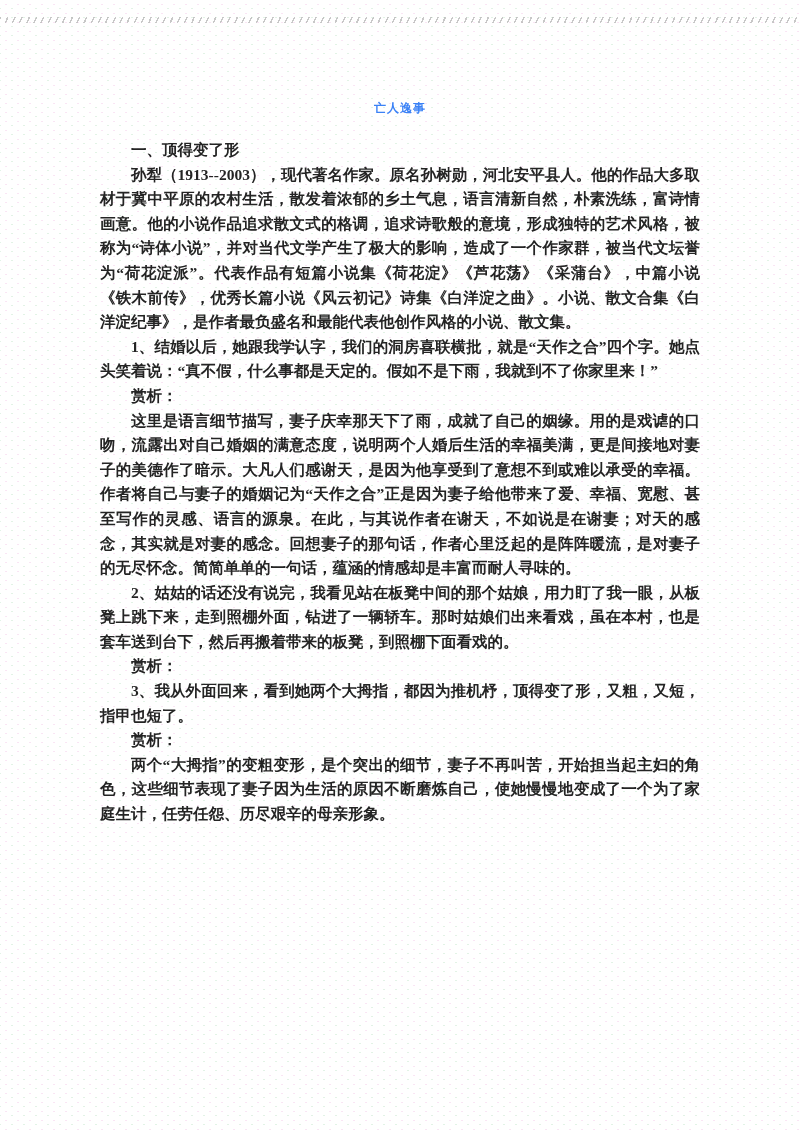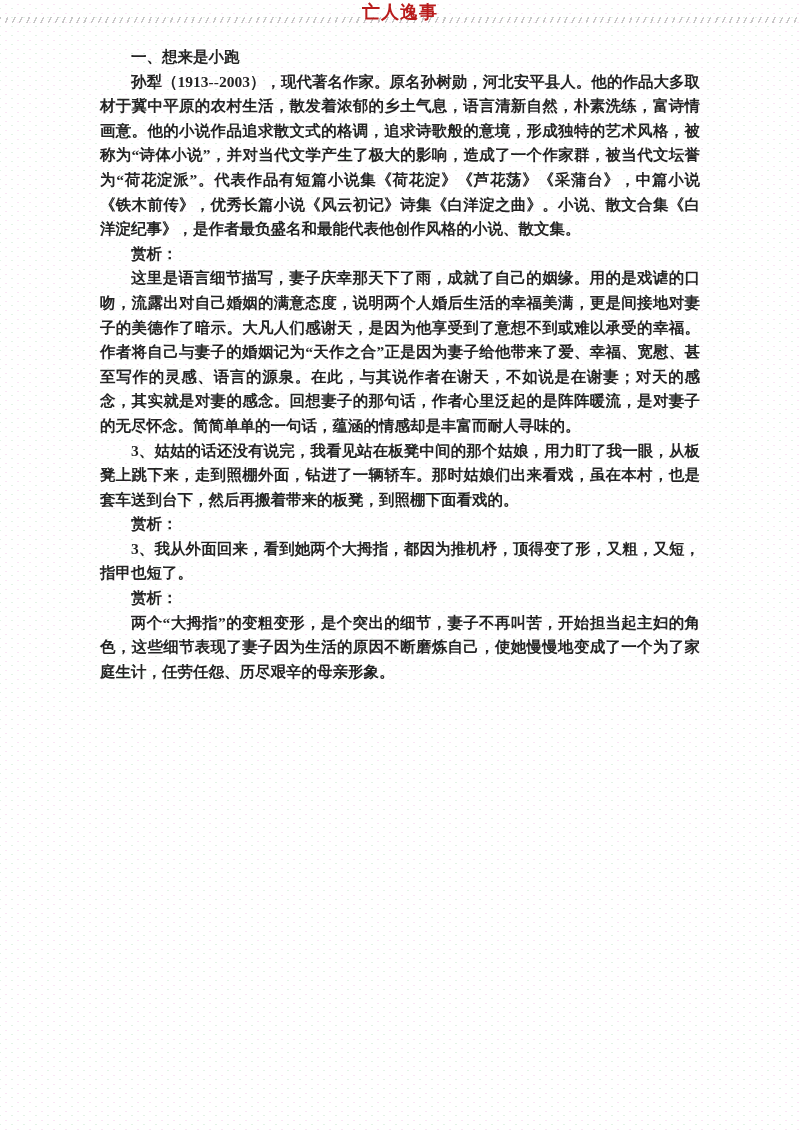--- a/index.html
+++ b/index.html
@@ -28,24 +28,25 @@
   
   .dash-strip{
     position:absolute;
     top:17px;left:0;right:0;height:6px;
     background:repeating-linear-gradient(115deg,#b5b5b5 0 1.4px,transparent 1.4px 6.5px);
     opacity:.75;
   }
   .doc-title{
     position:relative;
     margin:0;
+    padding-top:100px;
     text-align:center;
-    font-size:18px;
+    font-size:12px;
     font-weight:bold;
-    color:#b91c1c;
+    color:#3b82f6;
     letter-spacing:1px;
   }
   .doc-body{
     position:relative;
     margin:21px 100px 0 100px;
     font-size:15.5px;
     line-height:24.6px;
     color:#242424;
     text-align:justify;
   }
@@ -56,29 +57,30 @@
 </head>
 <body>
 
 <div class="page">
   <div class="dash-strip"></div>
 
   <h1 class="doc-title">亡人逸事</h1>
 
   <div class="doc-body">
 
-    <p class="heading">一、想来是小跑</p>
+    <p class="heading">一、顶得变了形</p>
     <p class="para">孙犁（1913--2003），现代著名作家。原名孙树勋，河北安平县人。他的作品大多取材于冀中平原的农村生活，散发着浓郁的乡土气息，语言清新自然，朴素洗练，富诗情画意。他的小说作品追求散文式的格调，追求诗歌般的意境，形成独特的艺术风格，被称为“诗体小说”，并对当代文学产生了极大的影响，造成了一个作家群，被当代文坛誉为“荷花淀派”。代表作品有短篇小说集《荷花淀》《芦花荡》《采蒲台》，中篇小说《铁木前传》，优秀长篇小说《风云初记》诗集《白洋淀之曲》。小说、散文合集《白洋淀纪事》，是作者最负盛名和最能代表他创作风格的小说、散文集。</p>
 
 
 
+    <p class="para">1、结婚以后，她跟我学认字，我们的洞房喜联横批，就是“天作之合”四个字。她点头笑着说：“真不假，什么事都是天定的。假如不是下雨，我就到不了你家里来！”</p>
     <p class="para">赏析：</p>
     <p class="para">这里是语言细节描写，妻子庆幸那天下了雨，成就了自己的姻缘。用的是戏谑的口吻，流露出对自己婚姻的满意态度，说明两个人婚后生活的幸福美满，更是间接地对妻子的美德作了暗示。大凡人们感谢天，是因为他享受到了意想不到或难以承受的幸福。作者将自己与妻子的婚姻记为“天作之合”正是因为妻子给他带来了爱、幸福、宽慰、甚至写作的灵感、语言的源泉。在此，与其说作者在谢天，不如说是在谢妻；对天的感念，其实就是对妻的感念。回想妻子的那句话，作者心里泛起的是阵阵暖流，是对妻子的无尽怀念。简简单单的一句话，蕴涵的情感却是丰富而耐人寻味的。</p>
 
-    <p class="para">3、姑姑的话还没有说完，我看见站在板凳中间的那个姑娘，用力盯了我一眼，从板凳上跳下来，走到照棚外面，钻进了一辆轿车。那时姑娘们出来看戏，虽在本村，也是套车送到台下，然后再搬着带来的板凳，到照棚下面看戏的。</p>
+    <p class="para">2、姑姑的话还没有说完，我看见站在板凳中间的那个姑娘，用力盯了我一眼，从板凳上跳下来，走到照棚外面，钻进了一辆轿车。那时姑娘们出来看戏，虽在本村，也是套车送到台下，然后再搬着带来的板凳，到照棚下面看戏的。</p>
     <p class="para bold-label">赏析：</p>
 
     <p class="para">3、我从外面回来，看到她两个大拇指，都因为推机杼，顶得变了形，又粗，又短，指甲也短了。</p>
     <p class="para">赏析：</p>
     <p class="para">两个“大拇指”的变粗变形，是个突出的细节，妻子不再叫苦，开始担当起主妇的角色，这些细节表现了妻子因为生活的原因不断磨炼自己，使她慢慢地变成了一个为了家庭生计，任劳任怨、历尽艰辛的母亲形象。</p>
 
   </div>
 </div>
 
 </body></html>

